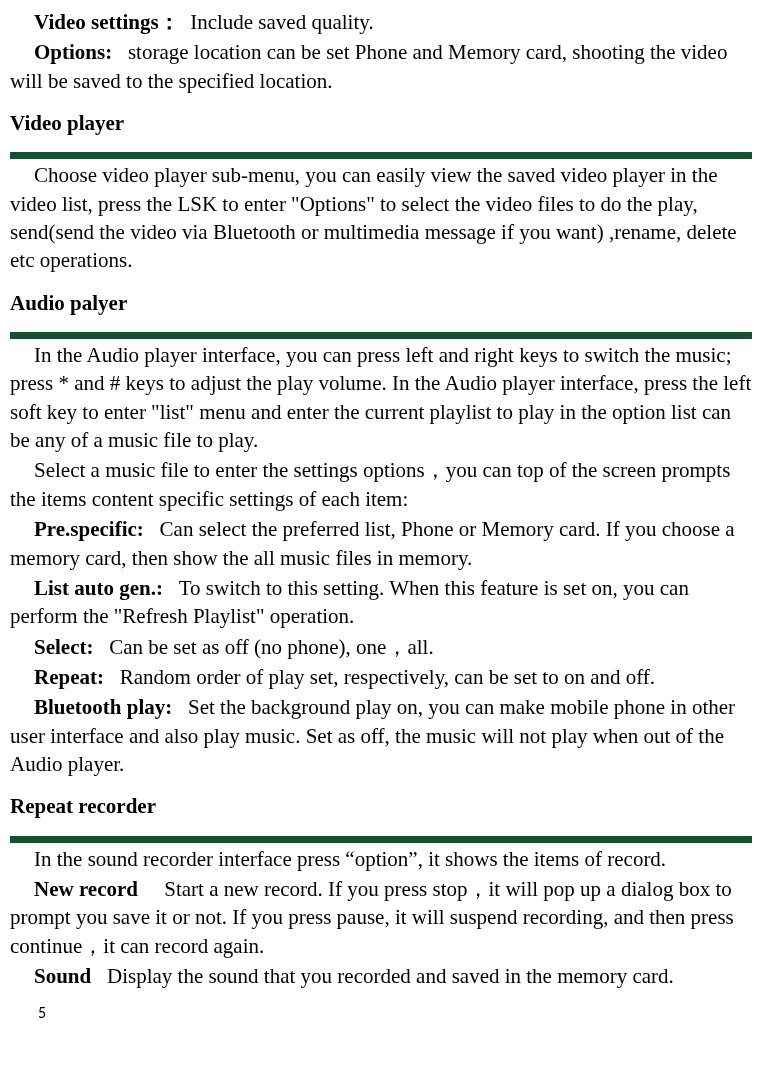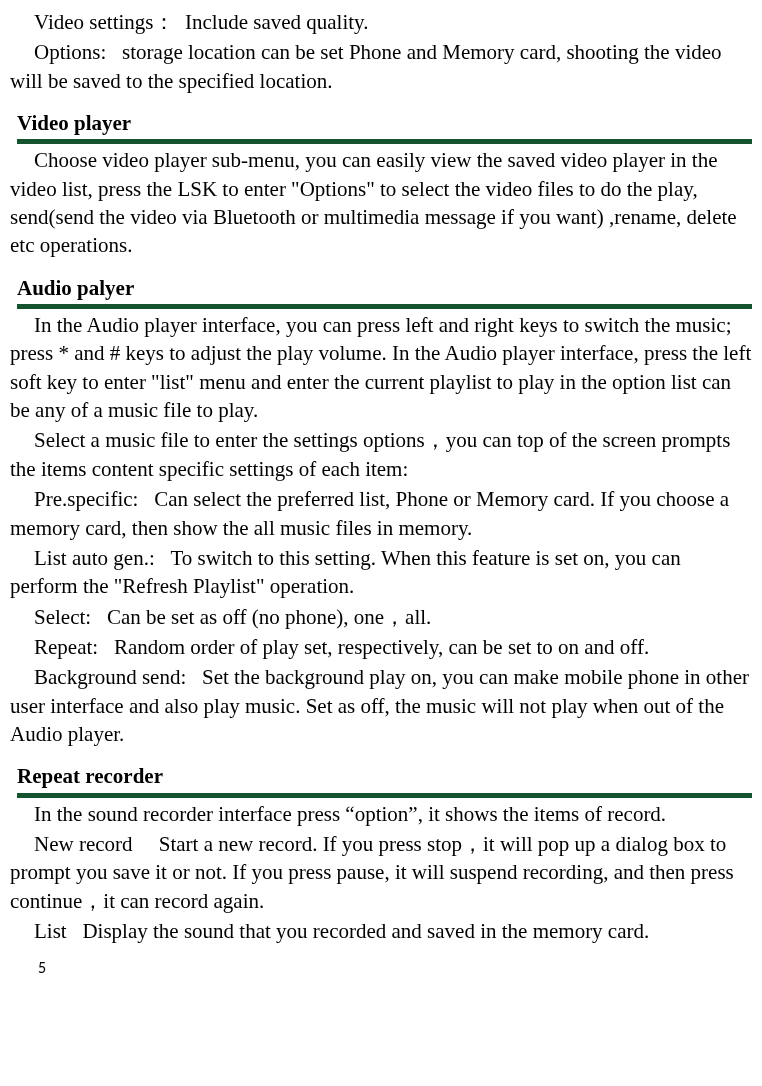--- a/index.html
+++ b/index.html
@@ -12,26 +12,26 @@
     padding: 8px 10px 20px 10px;
     width: 762px;
     box-sizing: border-box;
   }
   .para {
     margin: 0 0 2px 0;
     text-indent: 24px;
   }
   .section-heading {
     font-weight: bold;
-    margin: 14px 0 2px 7px;
-    padding-bottom: 2px;
-    border-bottom: 5px solid #14532d;
+    margin: 14px 0 2px 0;
+    padding-bottom: 15px;
+    border-bottom: 7px solid #14532d;
   }
   .bold {
-    font-weight: normal;
+    font-weight: bold;
   }
   .page-number {
     font-family: Calibri, Arial, sans-serif;
     font-size: 16px;
     margin-top: 12px;
     margin-left: 28px;
   }
 </style>
 </head>
 <body>
@@ -64,28 +64,28 @@
 
 <p class="para">
   <span class="bold">Select:</span>&nbsp;&nbsp;&nbsp;<span>Can be set as off (no phone), one，all.</span>
 </p>
 
 <p class="para">
   <span class="bold">Repeat:</span>&nbsp;&nbsp;&nbsp;<span>Random order of play set, respectively, can be set to on and off.</span>
 </p>
 
 <p class="para">
-  <span class="bold">Background send:</span>&nbsp;&nbsp;&nbsp;<span>Set the background play on, you can make mobile phone in other user interface and also play music. Set as off, the music will not play when out of the Audio player.</span>
+  <span class="bold">Bluetooth play:</span>&nbsp;&nbsp;&nbsp;<span>Set the background play on, you can make mobile phone in other user interface and also play music. Set as off, the music will not play when out of the Audio player.</span>
 </p>
 
 <div class="section-heading">Repeat recorder</div>
 
 <p class="para">In the sound recorder interface press “option”, it shows the items of record.</p>
 
 <p class="para">
   <span class="bold">New record</span>&nbsp;&nbsp;&nbsp;&nbsp;&nbsp;<span>Start a new record. If you press stop，it will pop up a dialog box to prompt you save it or not. If you press pause, it will suspend recording, and then press continue，it can record again.</span>
 </p>
 
 <p class="para">
-  <span class="bold">List</span>&nbsp;&nbsp;&nbsp;<span>Display the sound that you recorded and saved in the memory card.</span>
+  <span class="bold">Sound</span>&nbsp;&nbsp;&nbsp;<span>Display the sound that you recorded and saved in the memory card.</span>
 </p>
 
 <div class="page-number">5</div>
 
 </body></html>

